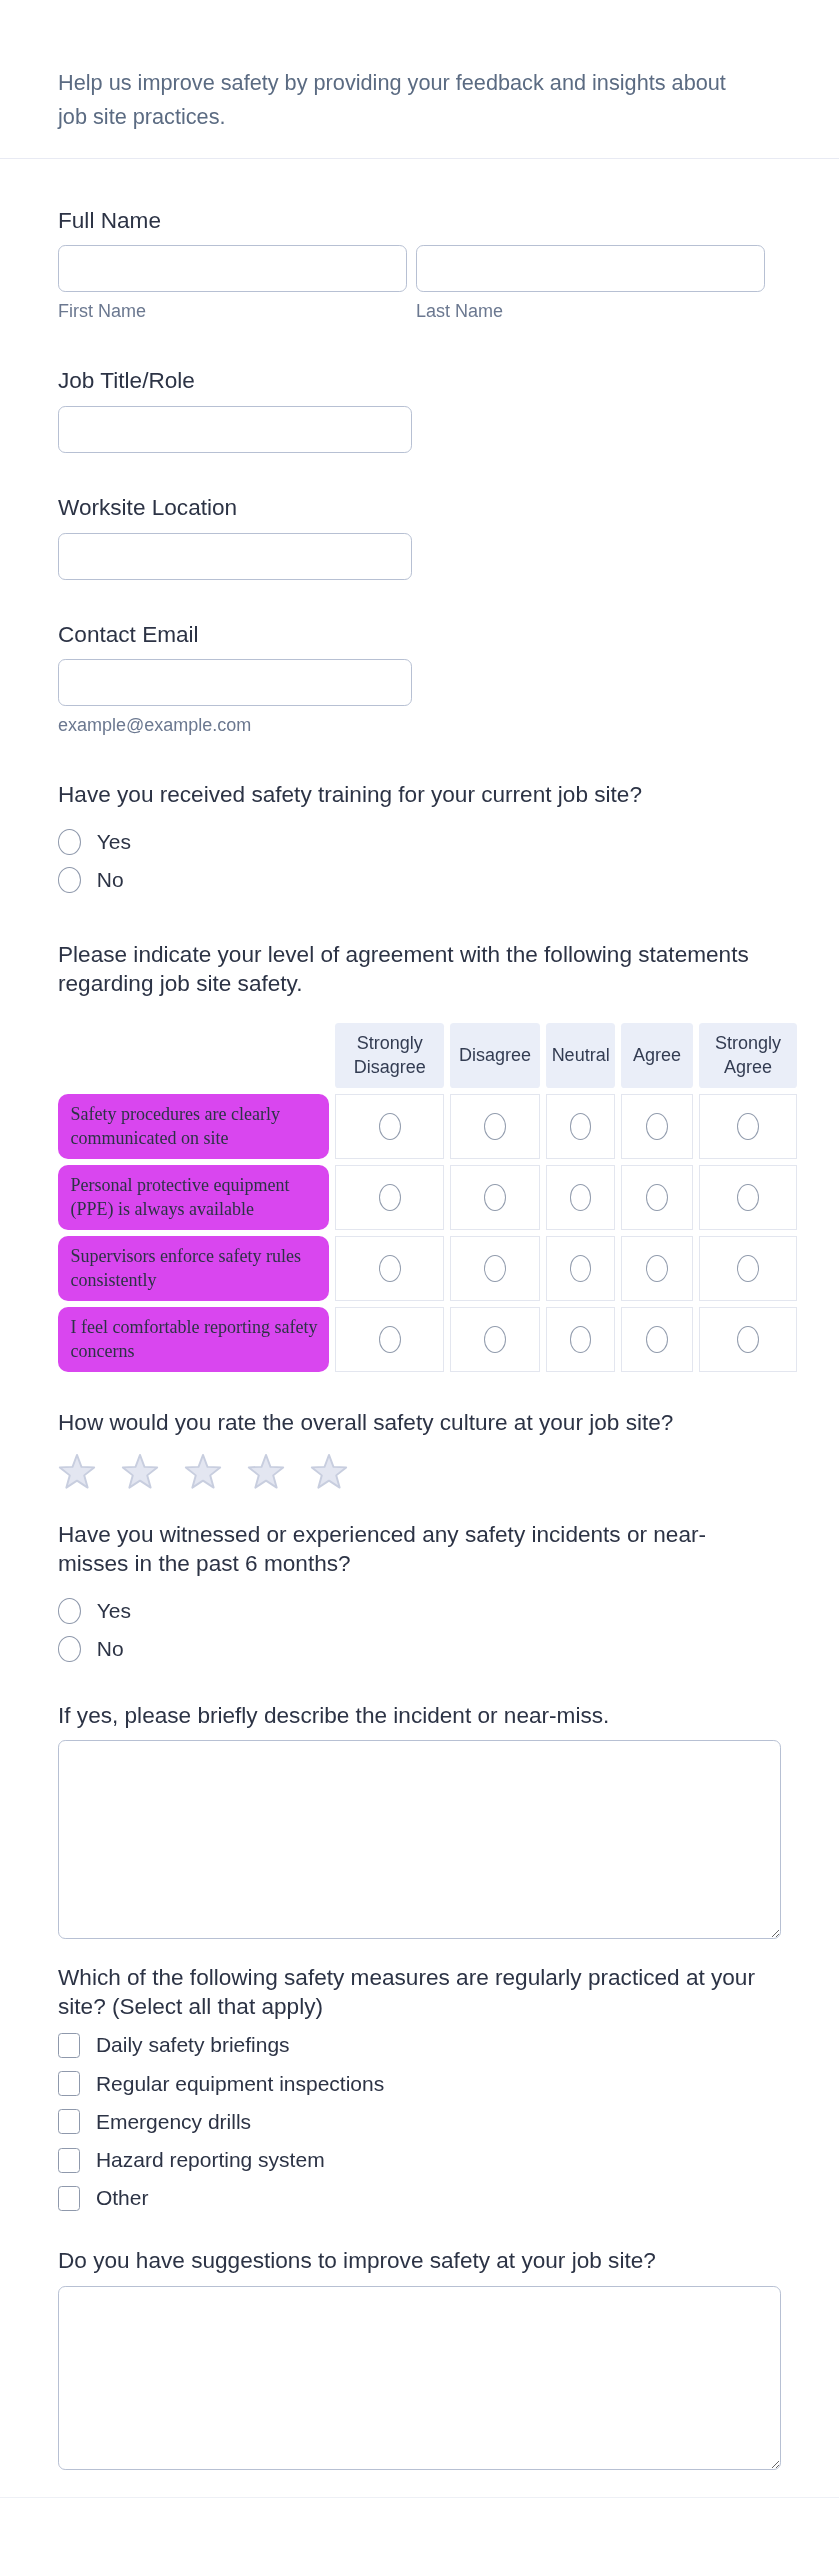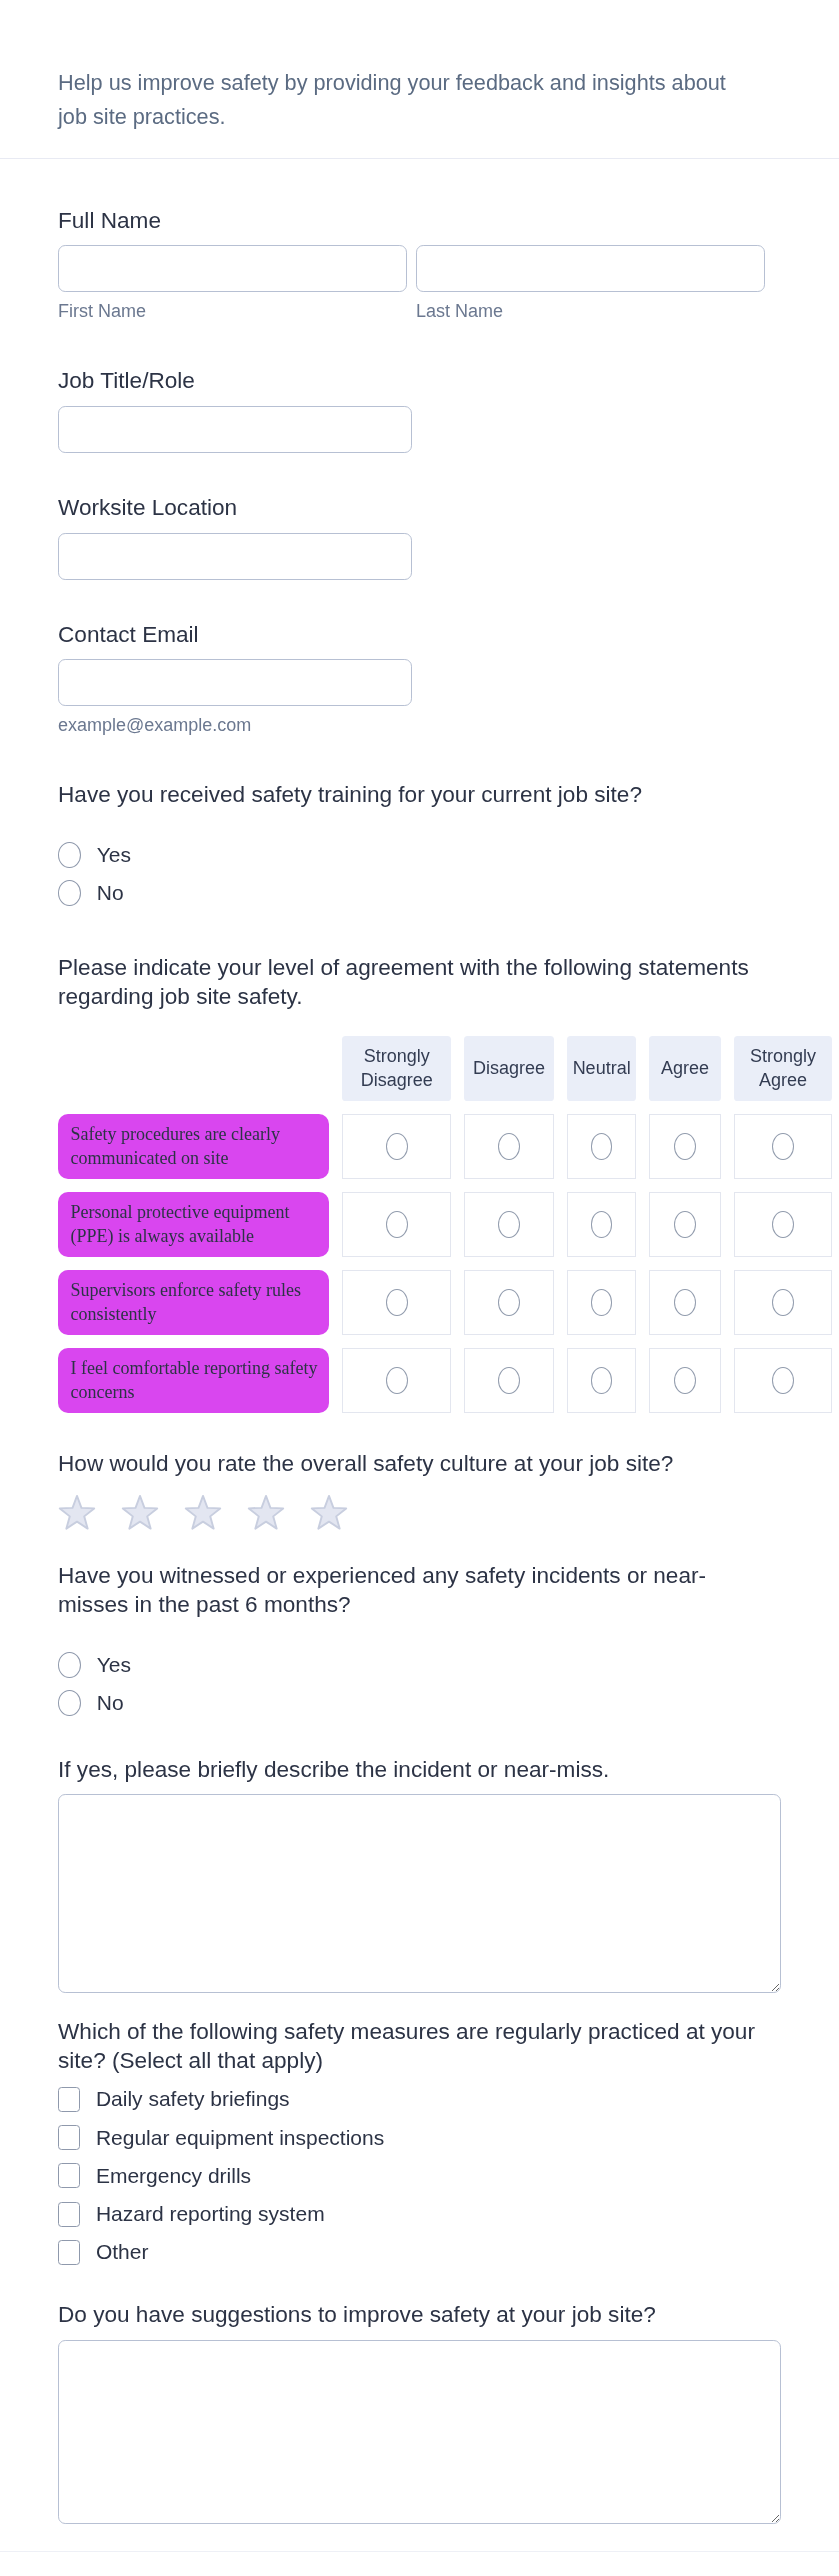--- a/index.html
+++ b/index.html
@@ -61,21 +61,21 @@
     font-size: 21.7px;
     padding: 0 12.6px;
     color: #2c3345;
     outline: none;
   }
   .name-row { display: flex; gap: 9px; margin-top: 10.8px; }
   .name-col { width: calc(50% - 12.6px); }
   .name-col .text-input { width: 100%; margin-top: 0; }
 
   
-  .opt-list { margin-top: 30px; }
+  .opt-list { margin-top: 17px; }
   .opt-row {
     display: flex;
     align-items: center;
     gap: 16.2px;
     margin-top: 7.2px;
     height: 31px;
     cursor: pointer;
   }
   .radio-circle {
     width: 22.6px; height: 26px;
@@ -91,21 +91,21 @@
     background: #fff;
     flex: 0 0 auto;
   }
   .opt-text { font-size: 21px; color: #2c3345; }
 
   
   .matrix {
     margin-top: 25px;
     display: grid;
     grid-template-columns: 37.5% 15.1% 12.4% 9.6% 9.9% 13.6%;
-    gap: 13px;
+    gap: 6px;
     width: 100%;
   }
   .m-corner { background: #fff; }
   .m-head {
     background: #eaeef8;
     border-radius: 3.6px;
     min-height: 65px;
     display: flex;
     align-items: center;
     justify-content: center;

